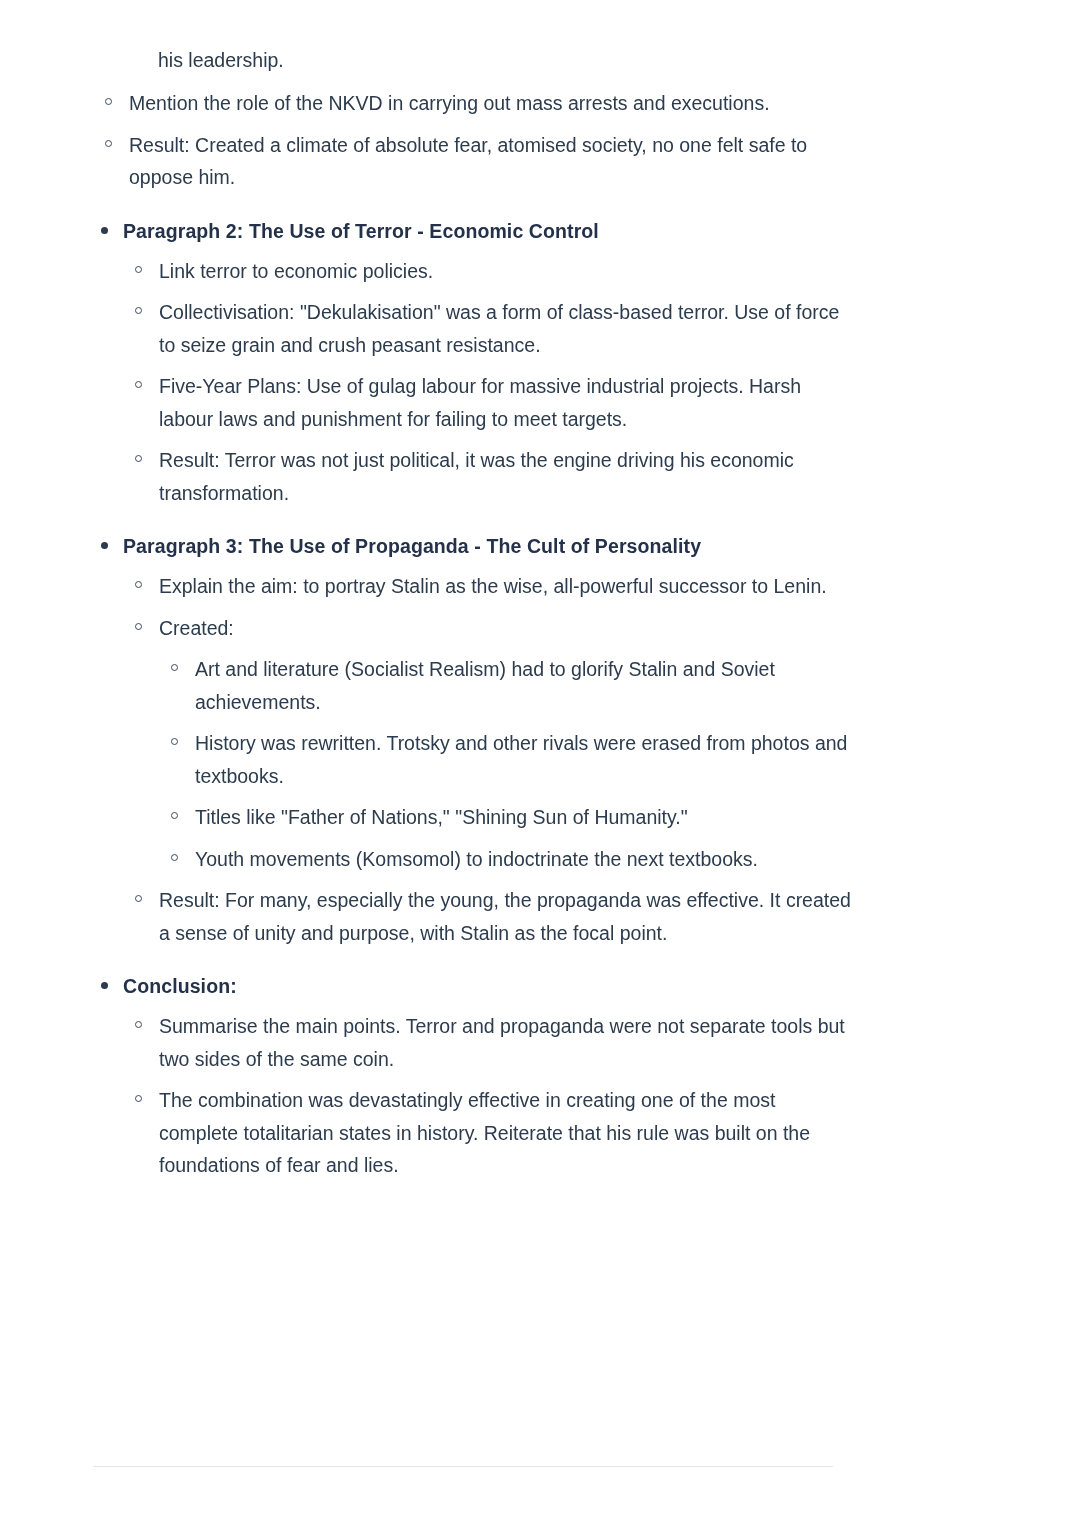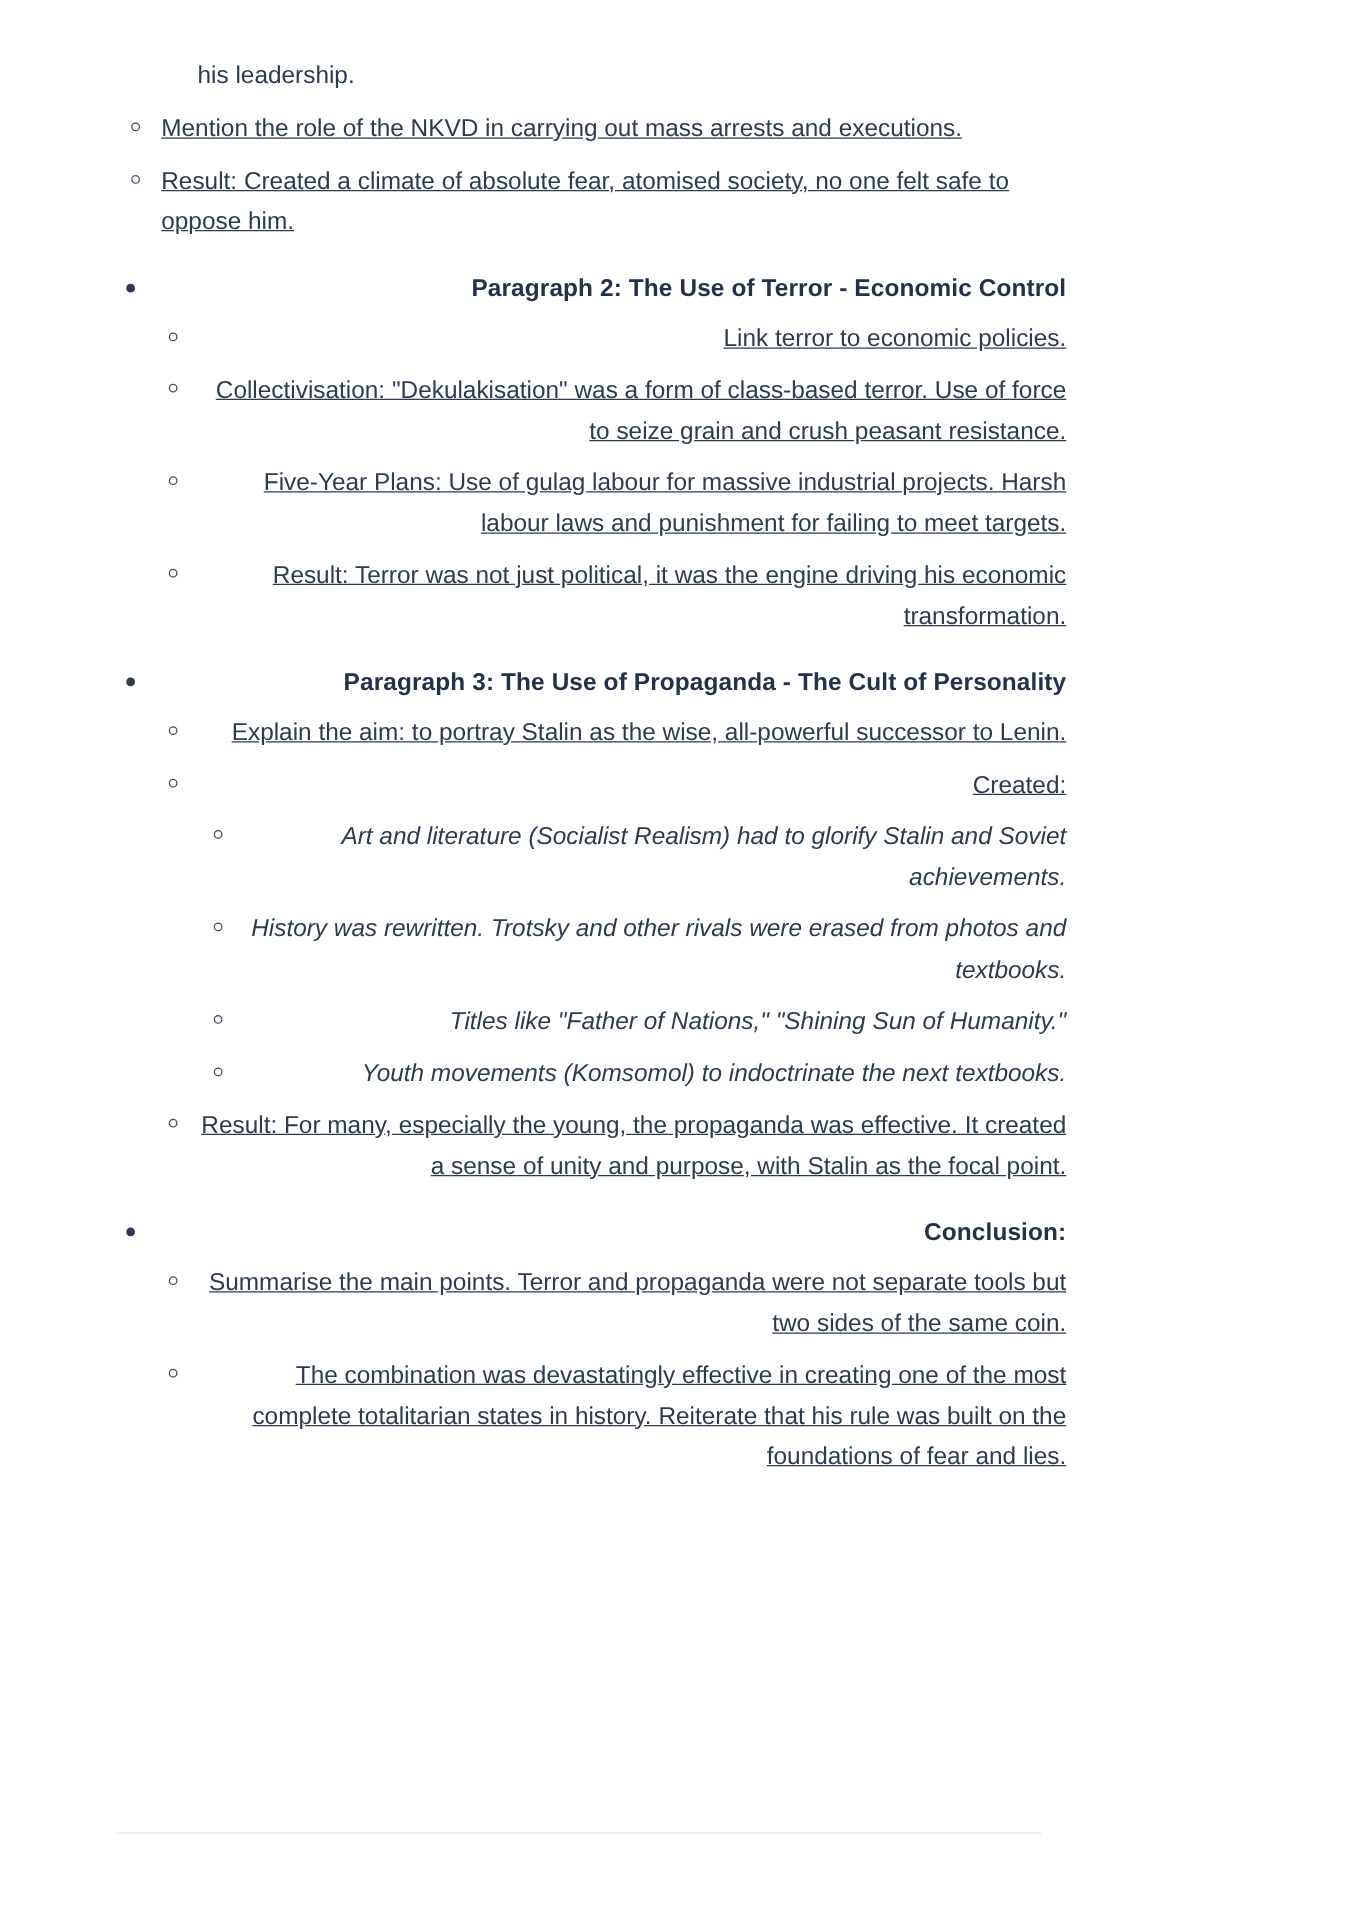--- a/index.html
+++ b/index.html
@@ -53,21 +53,20 @@
     line-height: 33px;
     color: #2c3b4d;
     padding-left: 65px;
     margin-bottom: 10px;
   }
 
   li.l1 {
     position: relative;
     padding-left: 30px;
     margin-top: 22px;
-    text-align: right;
   }
   li.l1 > .bullet {
     position: absolute;
     left: 8px;
     top: 11px;
     width: 7px;
     height: 7px;
     border-radius: 50%;
     background: #2c3b4d;
   }
@@ -91,24 +90,23 @@
     width: 7px;
     height: 7px;
     border-radius: 50%;
     border: 1.4px solid #3d4c60;
     background: transparent;
   }
   li.l2 > .txt {
     font-size: 19.5px;
     line-height: 32.5px;
     color: #2c3b4d;
-    text-decoration: underline;
-  }
-
-  ul.lvl3 { margin-top: 4px; font-style: italic; }
+  }
+
+  ul.lvl3 { margin-top: 4px; }
   li.l3 {
     position: relative;
     padding-left: 36px;
     margin-top: 9px;
   }
   li.l3 > .bullet {
     position: absolute;
     left: 12px;
     top: 11px;
     width: 7px;

